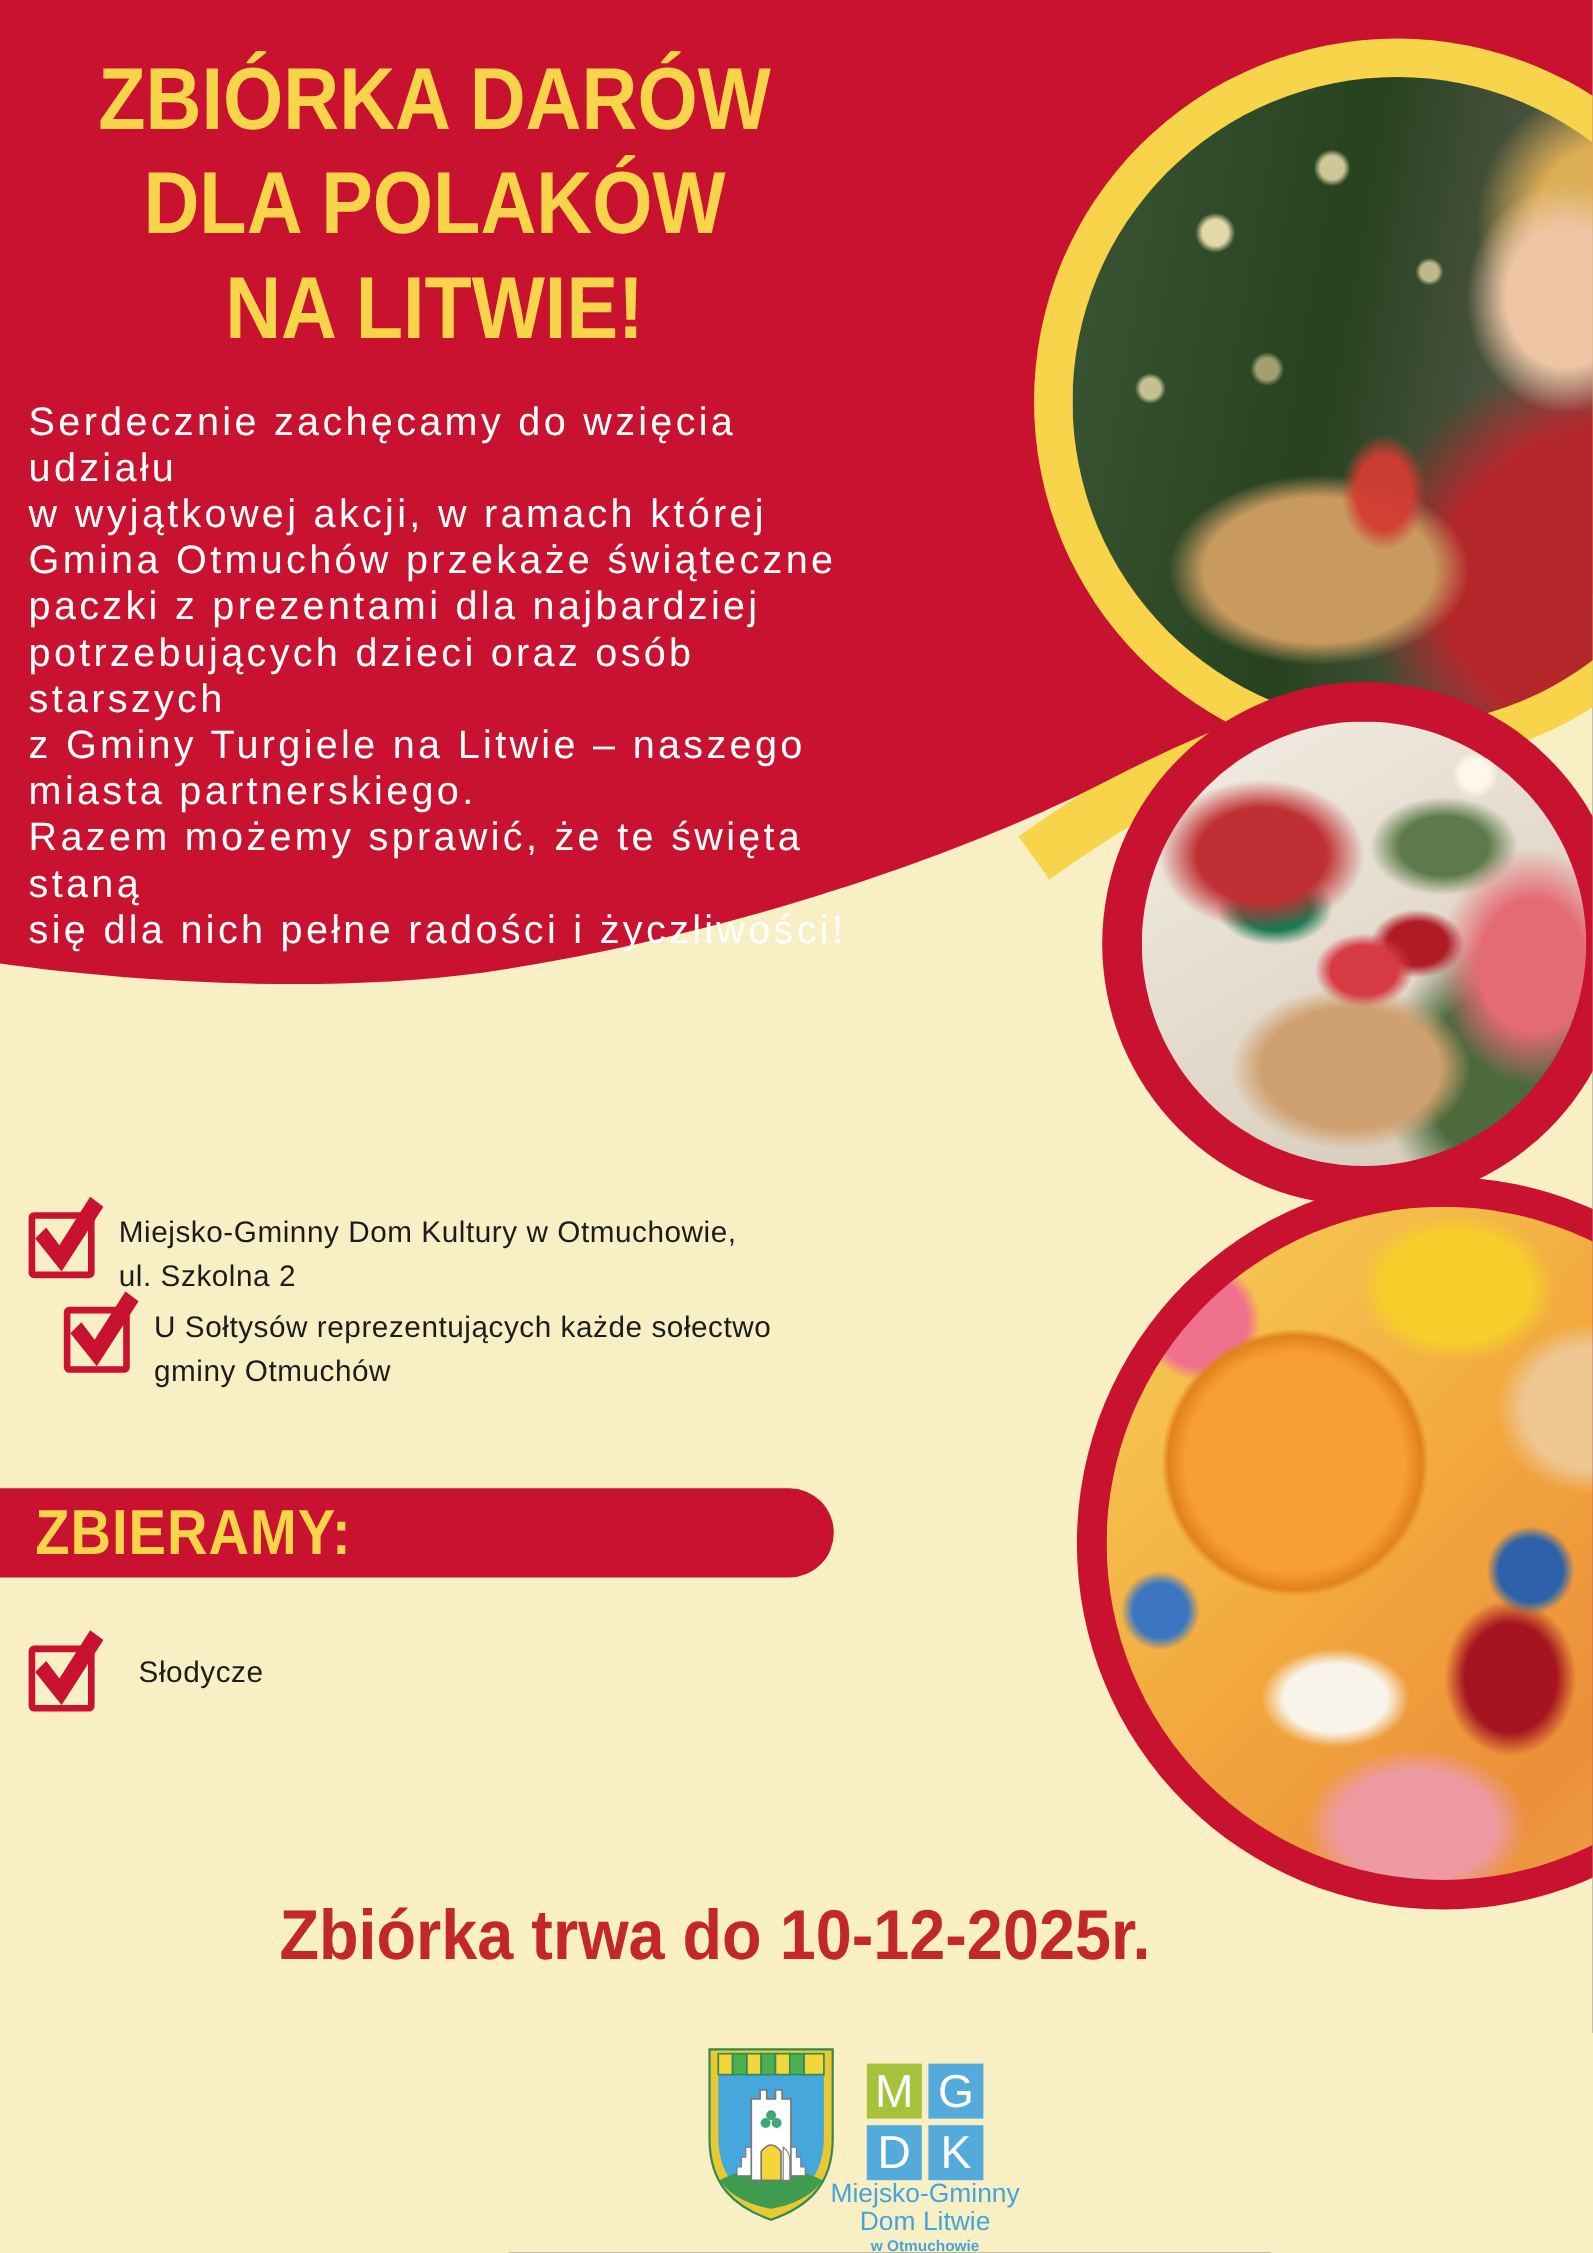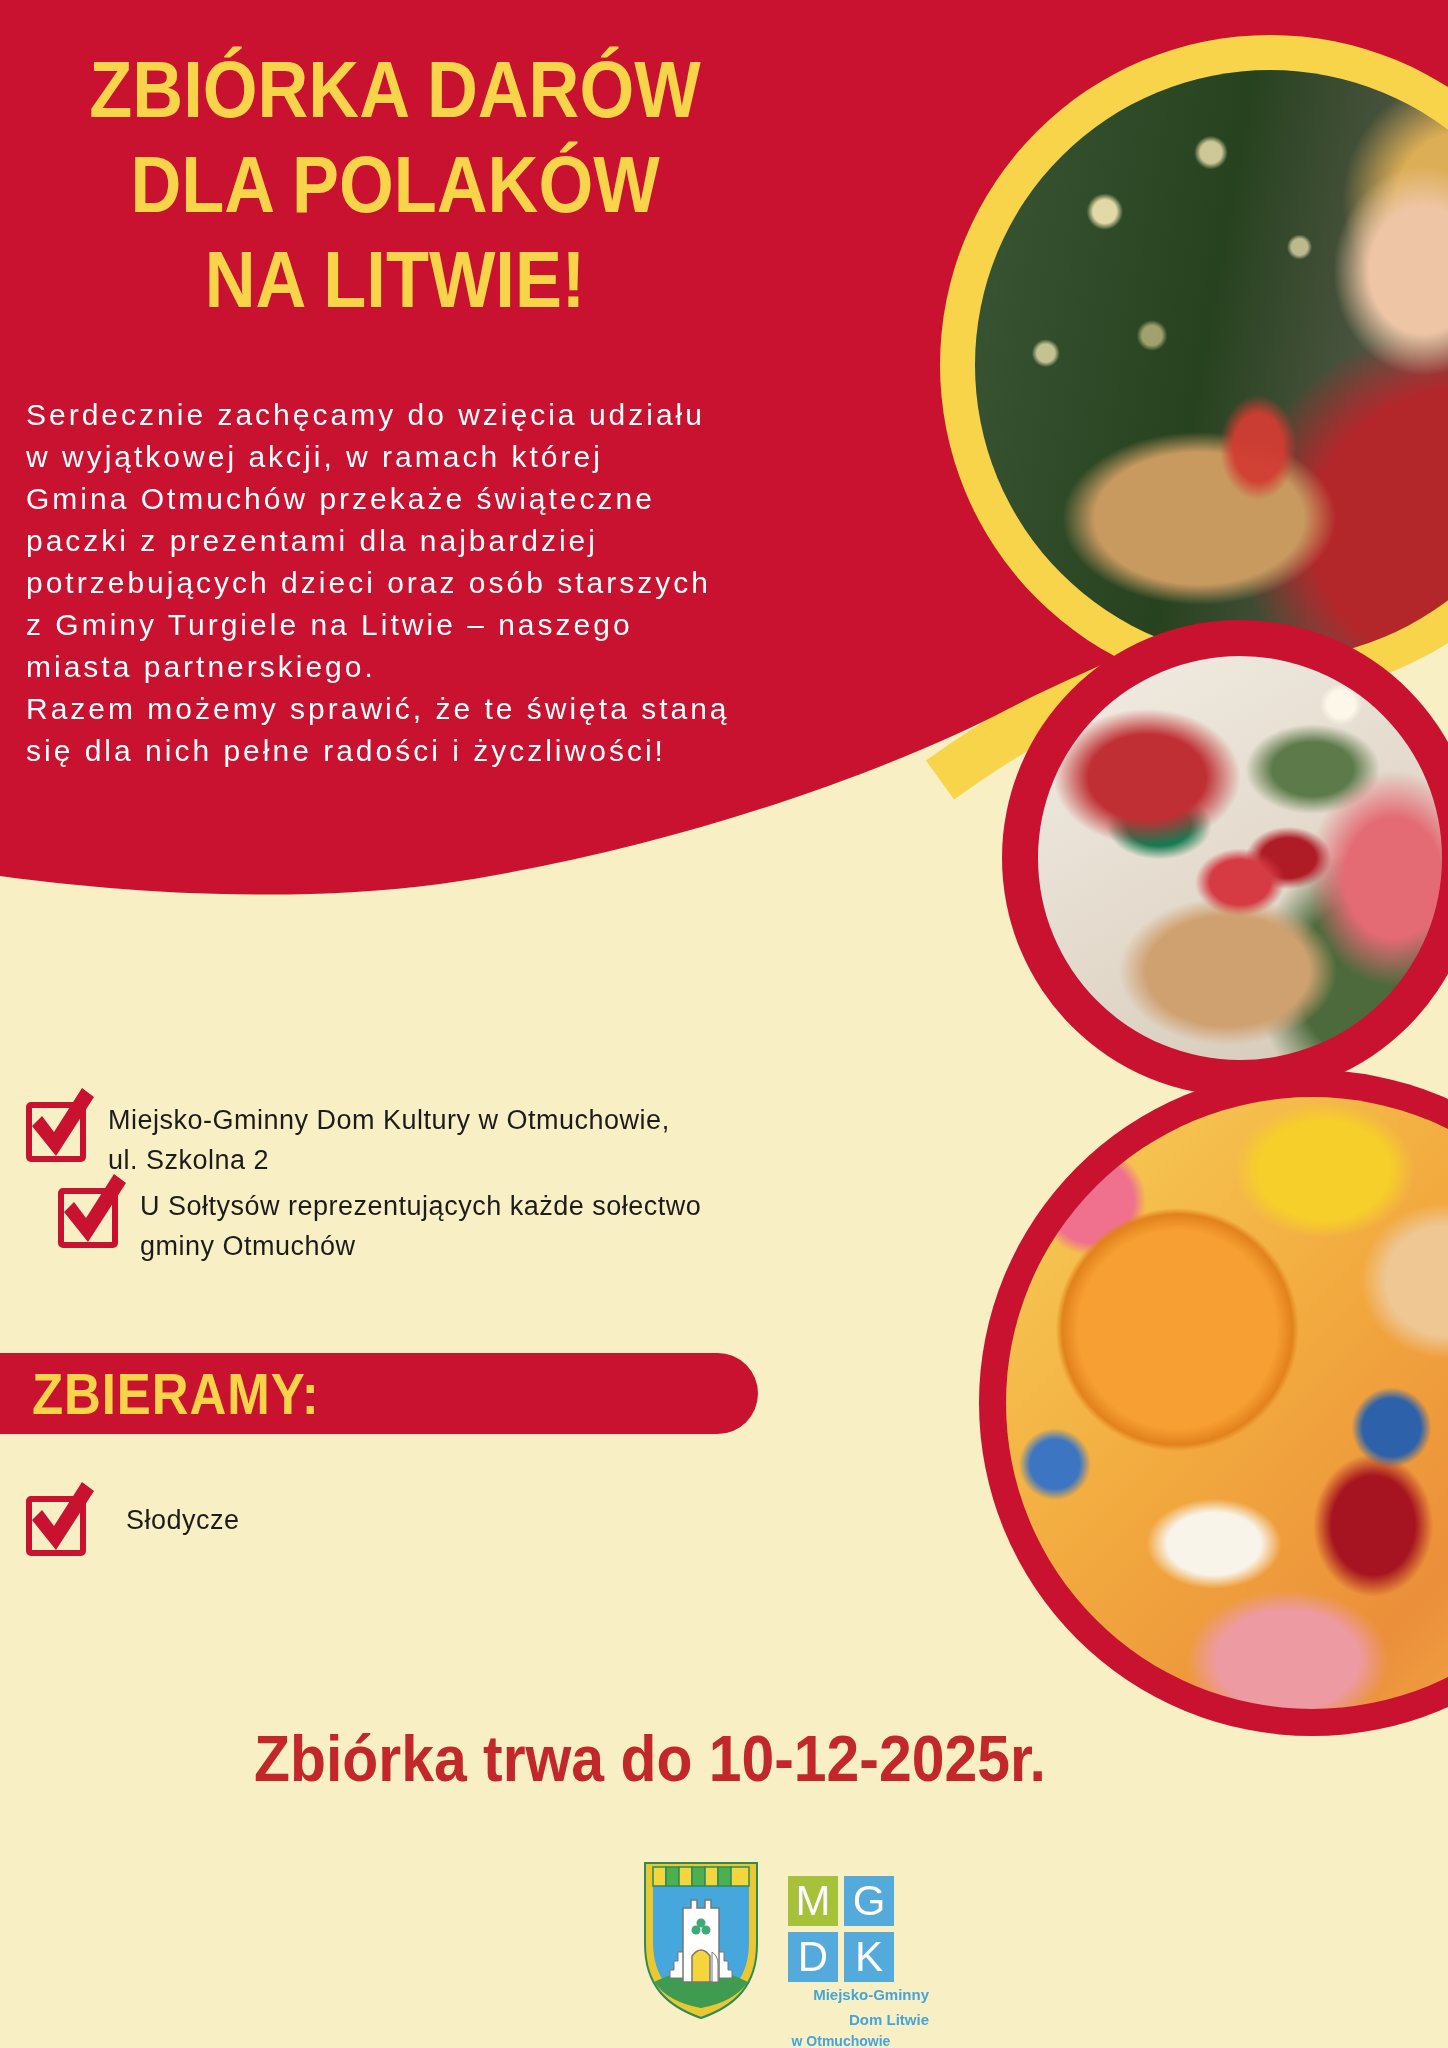--- a/index.html
+++ b/index.html
@@ -14,22 +14,22 @@
   
   .accent-svg{position:absolute;left:0;top:0;z-index:2;}
   
   .title{
     position:absolute;left:10px;top:42px;width:770px;z-index:3;
     color:#F7D449;font-weight:700;font-size:80px;line-height:95px;
     text-align:center;white-space:pre-line;letter-spacing:0px;
     transform:scaleX(.88);transform-origin:50% 0;
   }
   .intro{
-    position:absolute;left:26px;top:394px;width:760px;z-index:3;
-    color:#FFFFFF;font-size:30px;line-height:42px;letter-spacing:3px;
+    position:absolute;left:26px;top:362px;width:760px;z-index:3;
+    color:#FFFFFF;font-size:36px;line-height:42px;letter-spacing:3px;
     white-space:pre-line;font-weight:400;
   }
   
   .circle{position:absolute;border-radius:50%;}
   .ring-top{left:940px;top:35px;width:660px;height:660px;background:#F7D449;z-index:4;}
   .photo-top{
     left:975px;top:70px;width:590px;height:590px;z-index:5;
     background:
       radial-gradient(55px 75px at 48% 64%, rgba(210,60,50,.95) 0 45%, rgba(210,60,50,0) 70%),
       radial-gradient(190px 120px at 38% 76%, #c89a60 0 55%, rgba(200,154,96,0) 72%),
@@ -113,21 +113,21 @@
   .crest{position:absolute;left:640px;top:1860px;z-index:10;}
   .mgdk{position:absolute;left:788px;top:1876px;width:160px;z-index:10;}
   .mgdk-tiles{display:grid;grid-template-columns:50px 50px;grid-gap:6px;width:106px;}
   .tile{
     width:50px;height:50px;display:flex;align-items:center;justify-content:center;
     color:#fff;font-size:42px;font-weight:400;line-height:1;
   }
   .tile-green{background:#A6C23B;}
   .tile-blue{background:#55AADC;}
   .mgdk-text{width:176px;margin-left:-35px;text-align:center;color:#45A5DB;}
-  .mgdk-line1,.mgdk-line2{font-size:15px;line-height:25px;font-weight:700;text-align:right;}
+  .mgdk-line1,.mgdk-line2{font-size:24px;line-height:25px;font-weight:400;}
   .mgdk-line3{font-size:14px;line-height:18px;font-weight:700;}
 </style>
 </head>
 <body>
 
 <div class="poster">
 
   <svg class="accent-svg" width="1448" height="1100" viewBox="0 0 1448 1100">
     <path d="M 940,780 Q 1120,650 1340,600" fill="none" stroke="#F7D449" stroke-width="48"></path>
   </svg>

